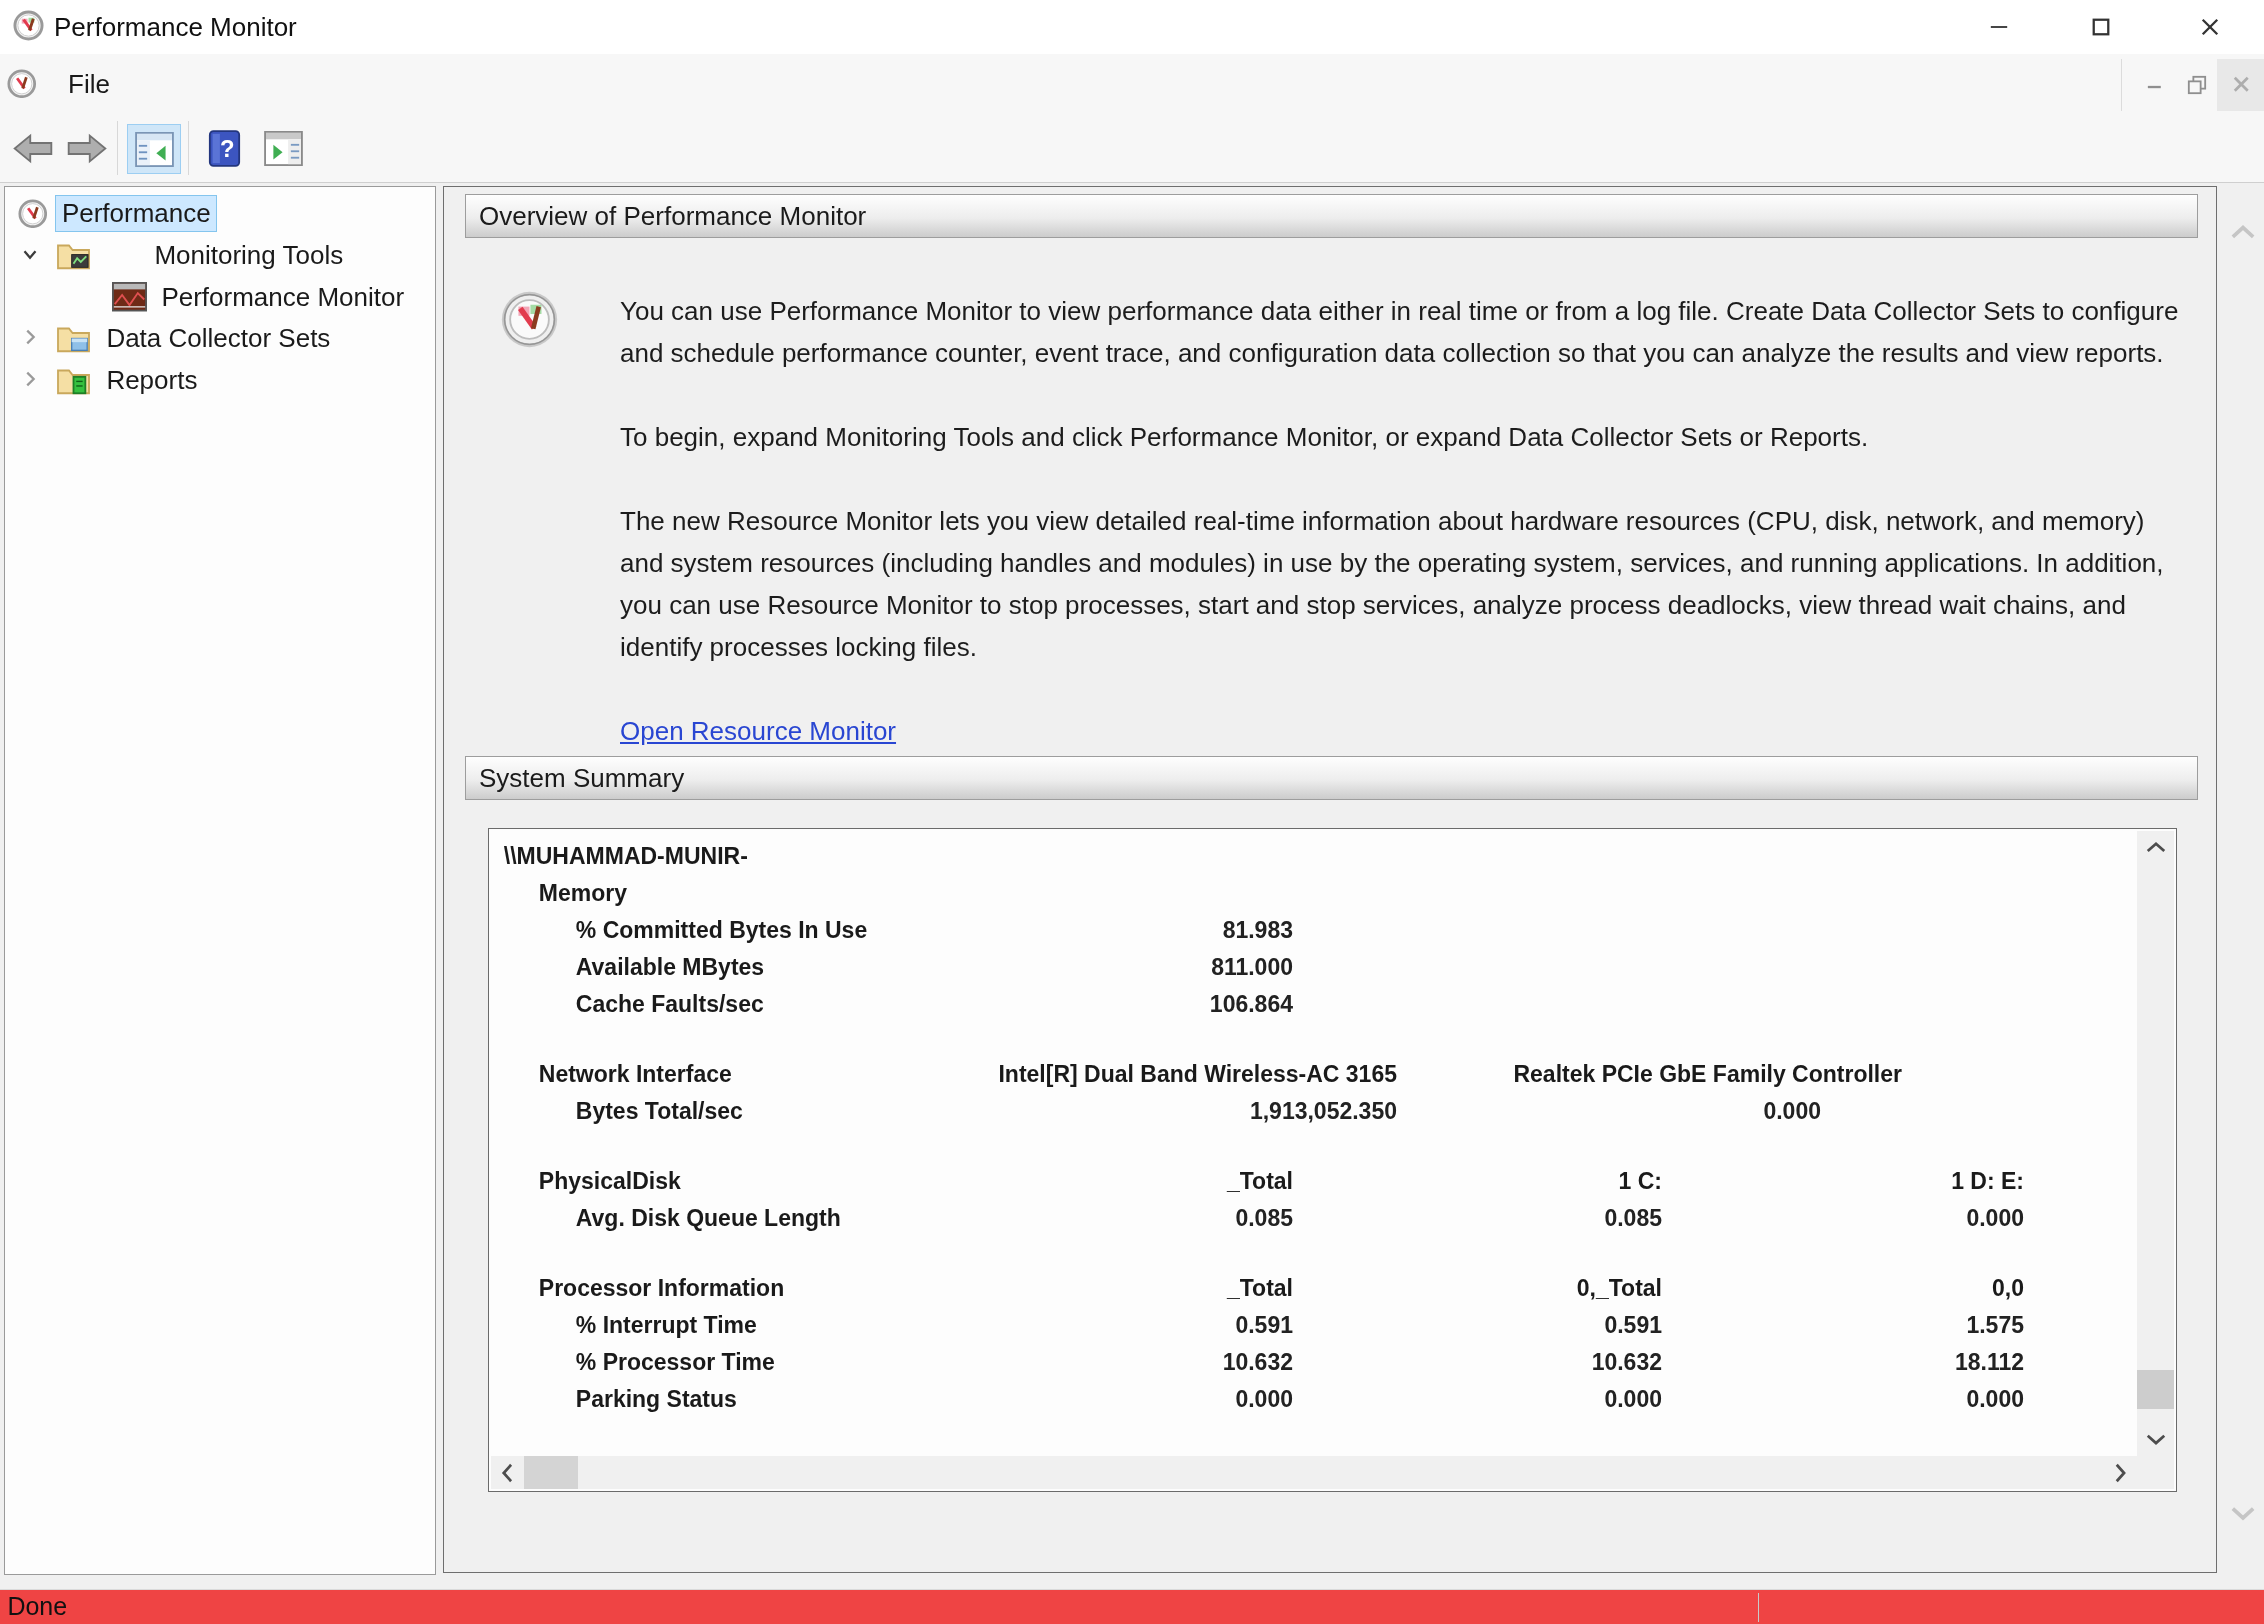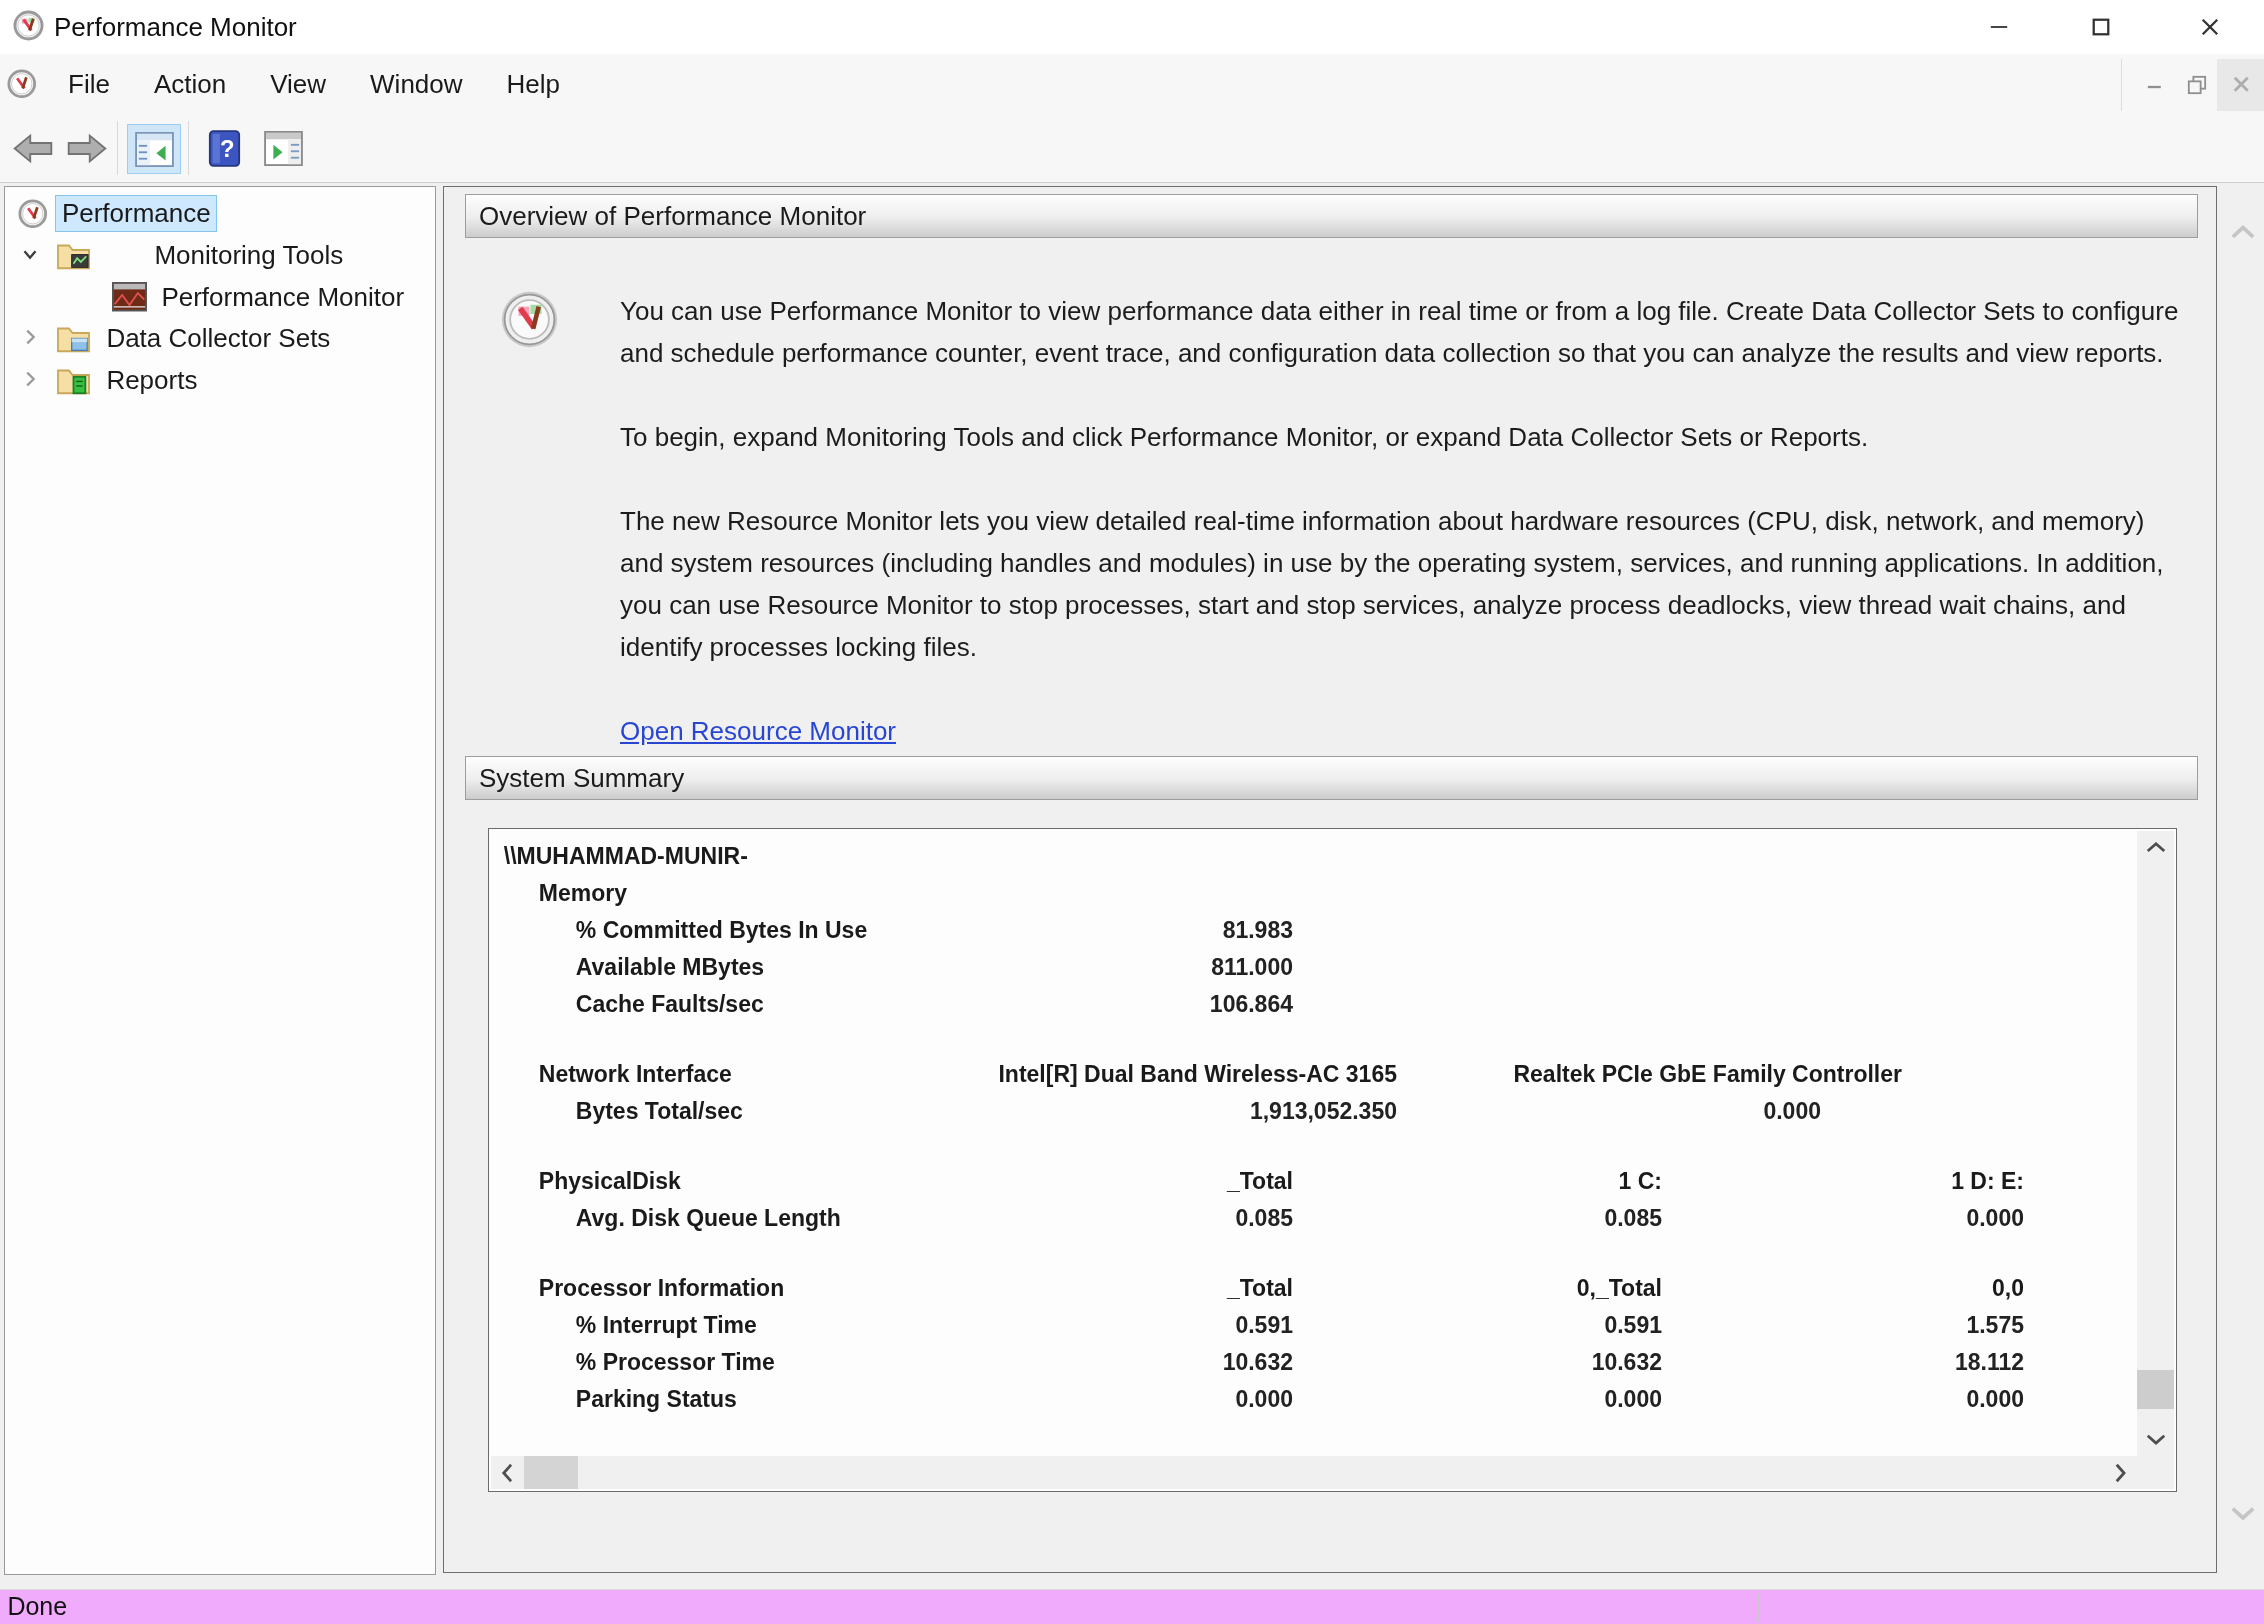--- a/index.html
+++ b/index.html
@@ -13,21 +13,21 @@
   
   .titlebar{position:absolute;left:0;top:0;width:2265px;height:54px;background:#ffffff;}
   .titlebar .app-icon{position:absolute;left:13px;top:10px;width:31px;height:31px;}
   .titlebar .title-text{position:absolute;left:54px;top:0;height:54px;line-height:54px;font-size:26px;color:#111;}
   .cap-btn{position:absolute;top:0;width:78px;height:54px;display:flex;align-items:center;justify-content:center;}
   .cap-min{left:1960px;}.cap-max{left:2062px;}.cap-close{left:2171px;}
 
   
   .menubar{position:absolute;left:0;top:54px;width:2265px;height:61px;background:#f7f7f7;border-bottom:0.9px solid #e2e2e2;}
   .menubar .app-icon{position:absolute;left:7.4px;top:14.8px;width:29.5px;height:29.5px;}
-  .menu-items{position:absolute;left:46px;top:0;height:61px;display:flex;align-items:center;}
+  .menu-items{position:absolute;left:46px;top:0;height:61px;display:flex;flex-direction:column;}
   .menu-item{padding:0 22px;font-size:26px;height:61px;line-height:61px;color:#1a1a1a;}
   .menu-right{position:absolute;right:0;top:0;height:61px;display:flex;align-items:center;}
   .menu-divider{width:0.9px;height:52px;background:#dcdcdc;margin-right:13px;}
   .mdi-btn{width:41px;height:52px;display:flex;align-items:center;justify-content:center;}
   .mdi-close{background:#e8e8e8;width:48px;}
 
   
   .toolbar{position:absolute;left:0;top:114px;width:2265px;height:68px;background:#f7f7f7;border-bottom:0.9px solid #cfcfcf;}
   .tb-btn{position:absolute;top:10px;width:52px;height:48px;display:flex;align-items:center;justify-content:center;}
   .tb-sep{position:absolute;top:7.4px;width:0.9px;height:54px;background:#d8d8d8;}
@@ -73,21 +73,21 @@
   .hsb{position:absolute;left:1.8px;right:39px;bottom:1.8px;height:33px;background:#f0f0f0;}
   .hsb .sb-btn{position:absolute;top:0;width:33px;height:33px;display:flex;align-items:center;justify-content:center;background:#f0f0f0;}
   .hsb .left{left:0;}.hsb .right{right:0;}
   .hsb .thumb{position:absolute;left:33px;top:0;width:54px;height:33px;background:#d4d4d4;}
   .sb-corner{position:absolute;right:1.8px;bottom:1.8px;width:37px;height:33px;background:#f0f0f0;}
 
   
   .gutter-btn{position:absolute;left:2222px;width:41px;height:37px;display:flex;align-items:center;justify-content:center;}
 
   
-  .statusbar{position:absolute;left:0;top:1589px;width:2265px;height:35px;background:#f0abfc;border-top:0.9px solid #dadada;}
+  .statusbar{position:absolute;left:0;top:1589px;width:2265px;height:35px;background:#ef4444;border-top:0.9px solid #dadada;}
   .status-text{position:absolute;left:7.4px;top:0;height:35px;line-height:33px;font-size:25px;color:#111;}
   .status-div{position:absolute;left:1758px;top:2.8px;width:0.9px;height:29.5px;background:#c9c9c9;}
 </style>
 </head>
 <body>
 
 <div class="titlebar">
   <span class="app-icon">
     <svg viewBox="0 0 32 32" width="31" height="31">
       <circle cx="16" cy="16" r="14" fill="#f3f3f3" stroke="#9a9a9a" stroke-width="3"></circle>

